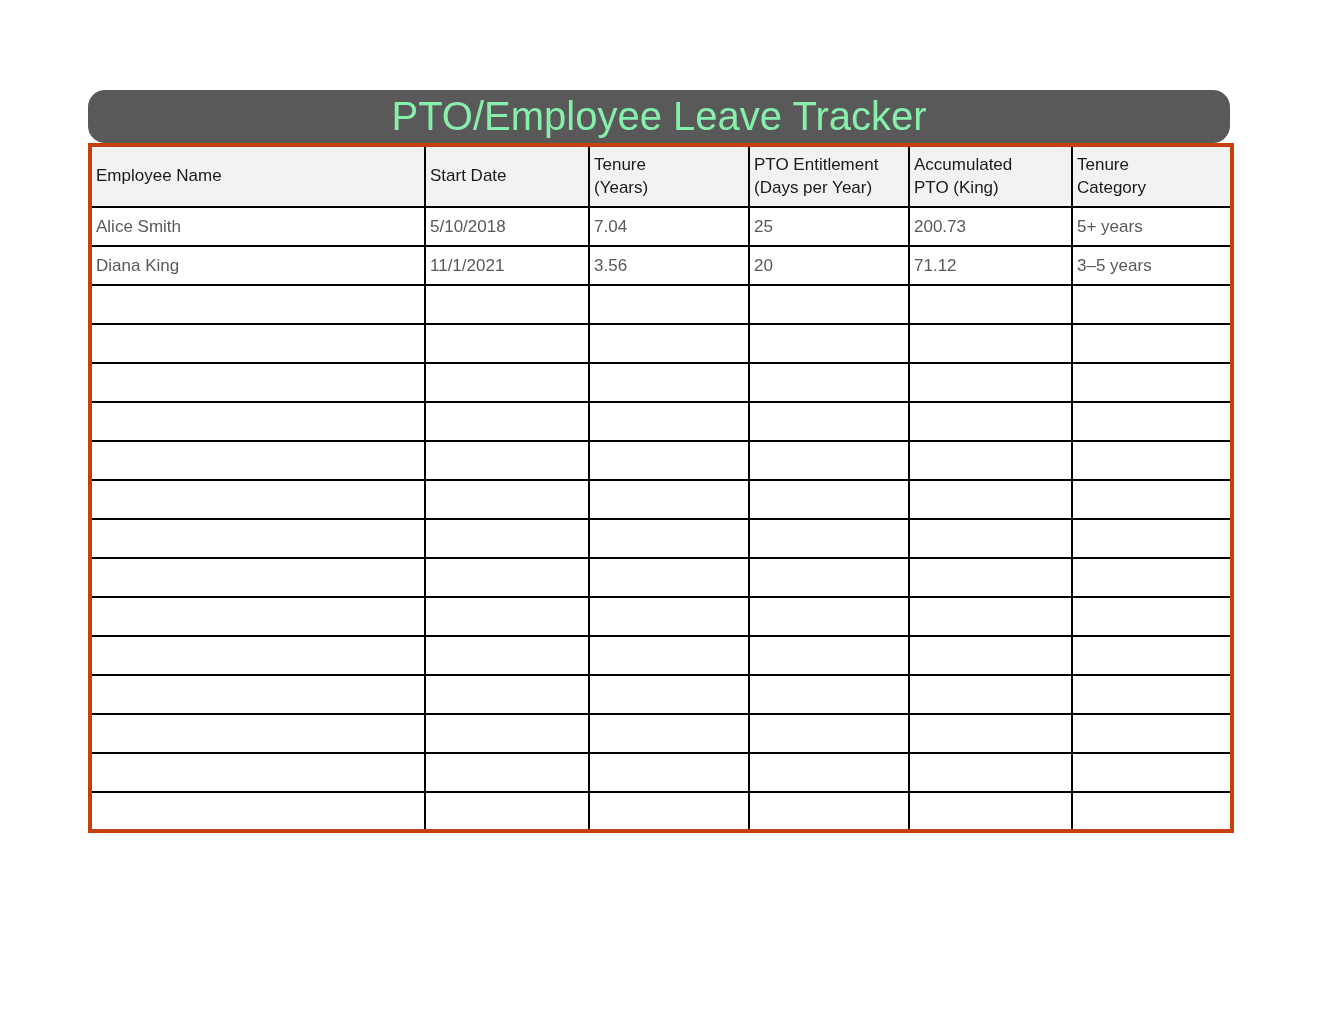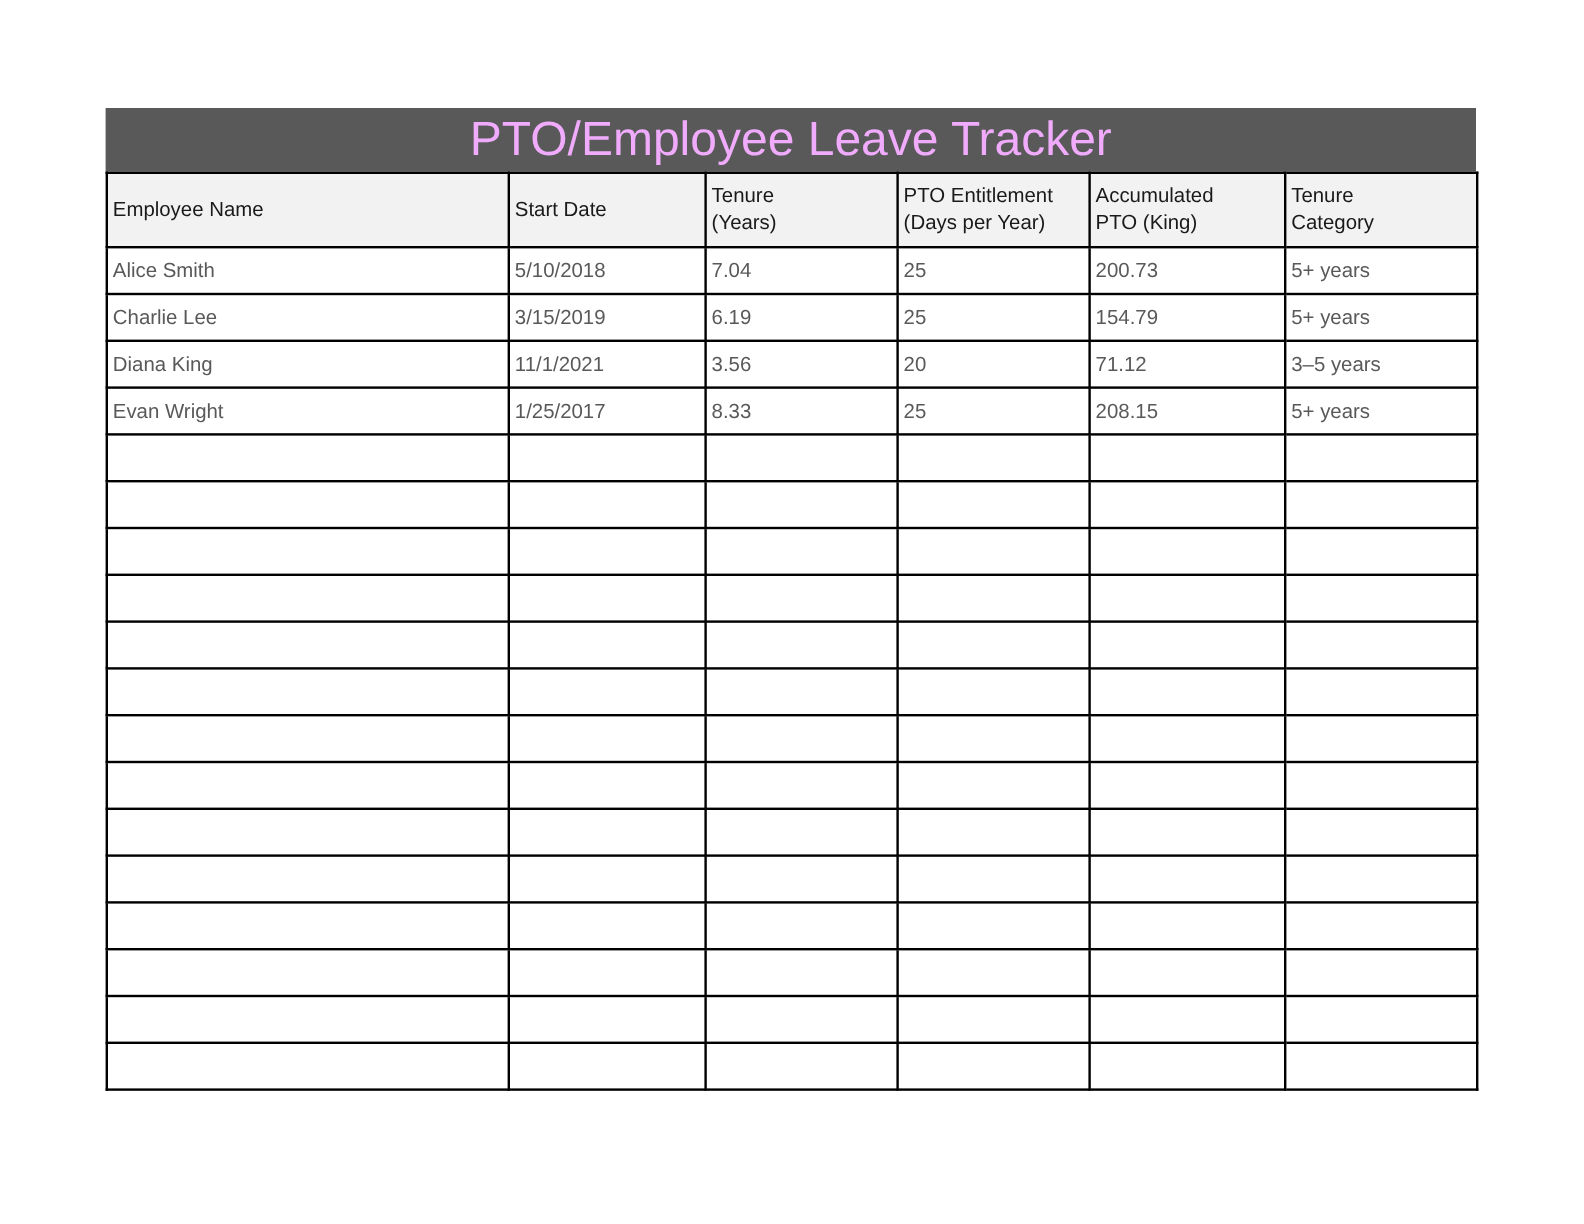--- a/index.html
+++ b/index.html
@@ -18,34 +18,35 @@
   .sheet {
     position: absolute;
     left: 88px;
     top: 90px;
     width: 1142px;
   }
   .title-bar {
     width: 100%;
     height: 53px;
     background: #595959;
-    color: #f0abfc;
+    color: #86efac;
     font-size: 40px;
     font-weight: 400;
     display: flex;
     align-items: center;
     justify-content: center;
     white-space: nowrap;
     overflow: hidden;
+    border-radius: 17px;
   }
   table.pto {
     border-collapse: collapse;
     table-layout: fixed;
     width: 1142px;
-    border: 2px solid #c2410c;
+    border: 4px solid #c2410c;
   }
   table.pto th, table.pto td {
     border: 2px solid #000000;
     padding: 1px 4px;
     font-size: 17px;
     overflow: hidden;
     white-space: nowrap;
   }
   table.pto thead tr {
     height: 62px;
@@ -102,44 +103,28 @@
       <tbody>
           <tr>
             <td>Alice Smith</td>
             <td>5/10/2018</td>
             <td>7.04</td>
             <td>25</td>
             <td>200.73</td>
             <td>5+ years</td>
           </tr>
           <tr>
-            <td>Charlie Lee</td>
-            <td>3/15/2019</td>
-            <td>6.19</td>
-            <td>25</td>
-            <td>154.79</td>
-            <td>5+ years</td>
-          </tr>
-          <tr>
             <td>Diana King</td>
             <td>11/1/2021</td>
             <td>3.56</td>
             <td>20</td>
             <td>71.12</td>
             <td>3–5 years</td>
           </tr>
           <tr>
-            <td>Evan Wright</td>
-            <td>1/25/2017</td>
-            <td>8.33</td>
-            <td>25</td>
-            <td>208.15</td>
-            <td>5+ years</td>
-          </tr>
-          <tr>
             <td></td>
             <td></td>
             <td></td>
             <td></td>
             <td></td>
             <td></td>
           </tr>
           <tr>
             <td></td>
             <td></td>

